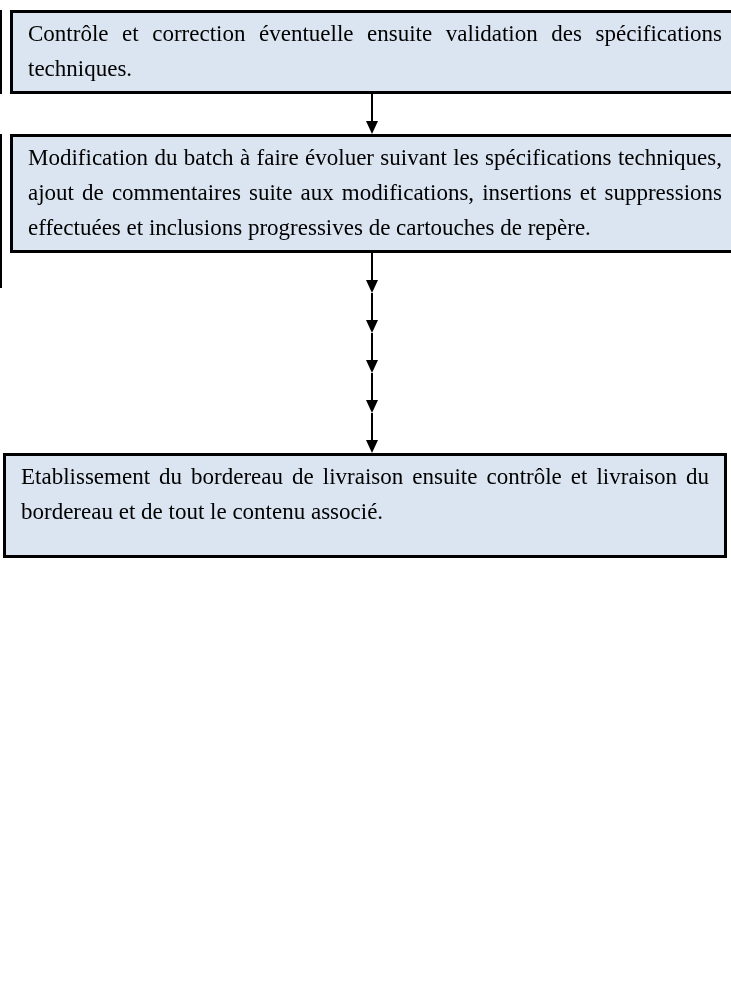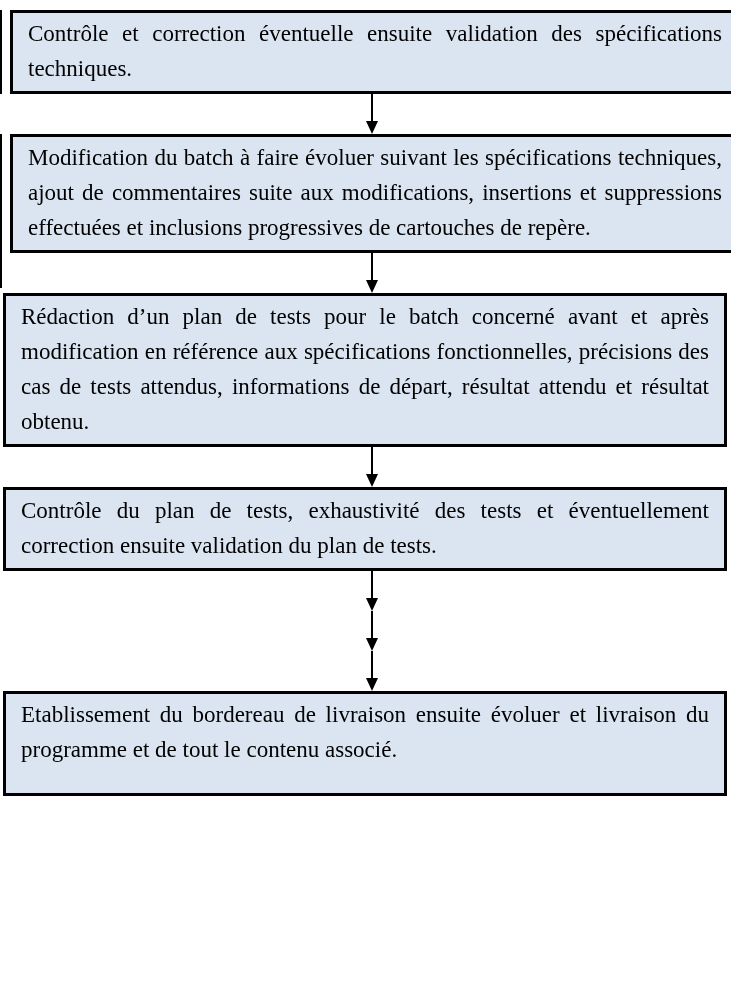--- a/index.html
+++ b/index.html
@@ -92,47 +92,41 @@
 
   <div class="box inset">
     <p>Modification du batch à faire évoluer suivant les spécifications techniques, ajout de commentaires suite aux modifications, insertions et suppressions effectuées et inclusions progressives de cartouches de repère.</p>
   </div>
 
   <div class="arrow">
     <div class="arrow-line"></div>
     <div class="arrow-head"></div>
   </div>
 
-  <div class="box full">
-    <p>Rédaction d’un plan de tests pour le batch concerné avant et après modification en référence aux spécifications fonctionnelles, précisions des cas de tests attendus, informations de départ, résultat attendu et résultat obtenu.</p>
-  </div>
 
   <div class="arrow">
     <div class="arrow-line"></div>
     <div class="arrow-head"></div>
   </div>
 
-  <div class="box full">
-    <p>Contrôle du plan de tests, exhaustivité des tests et éventuellement correction ensuite validation du plan de tests.</p>
-  </div>
 
   <div class="arrow">
     <div class="arrow-line"></div>
     <div class="arrow-head"></div>
   </div>
 
 
   <div class="arrow">
     <div class="arrow-line"></div>
     <div class="arrow-head"></div>
   </div>
 
 
   <div class="arrow">
     <div class="arrow-line"></div>
     <div class="arrow-head"></div>
   </div>
 
   <div class="box full pad-bottom">
-    <p>Etablissement du bordereau de livraison ensuite évoluer et livraison du programme et de tout le contenu associé.</p>
+    <p>Etablissement du bordereau de livraison ensuite contrôle et livraison du bordereau et de tout le contenu associé.</p>
   </div>
 
 </div>
 
 </body></html>

